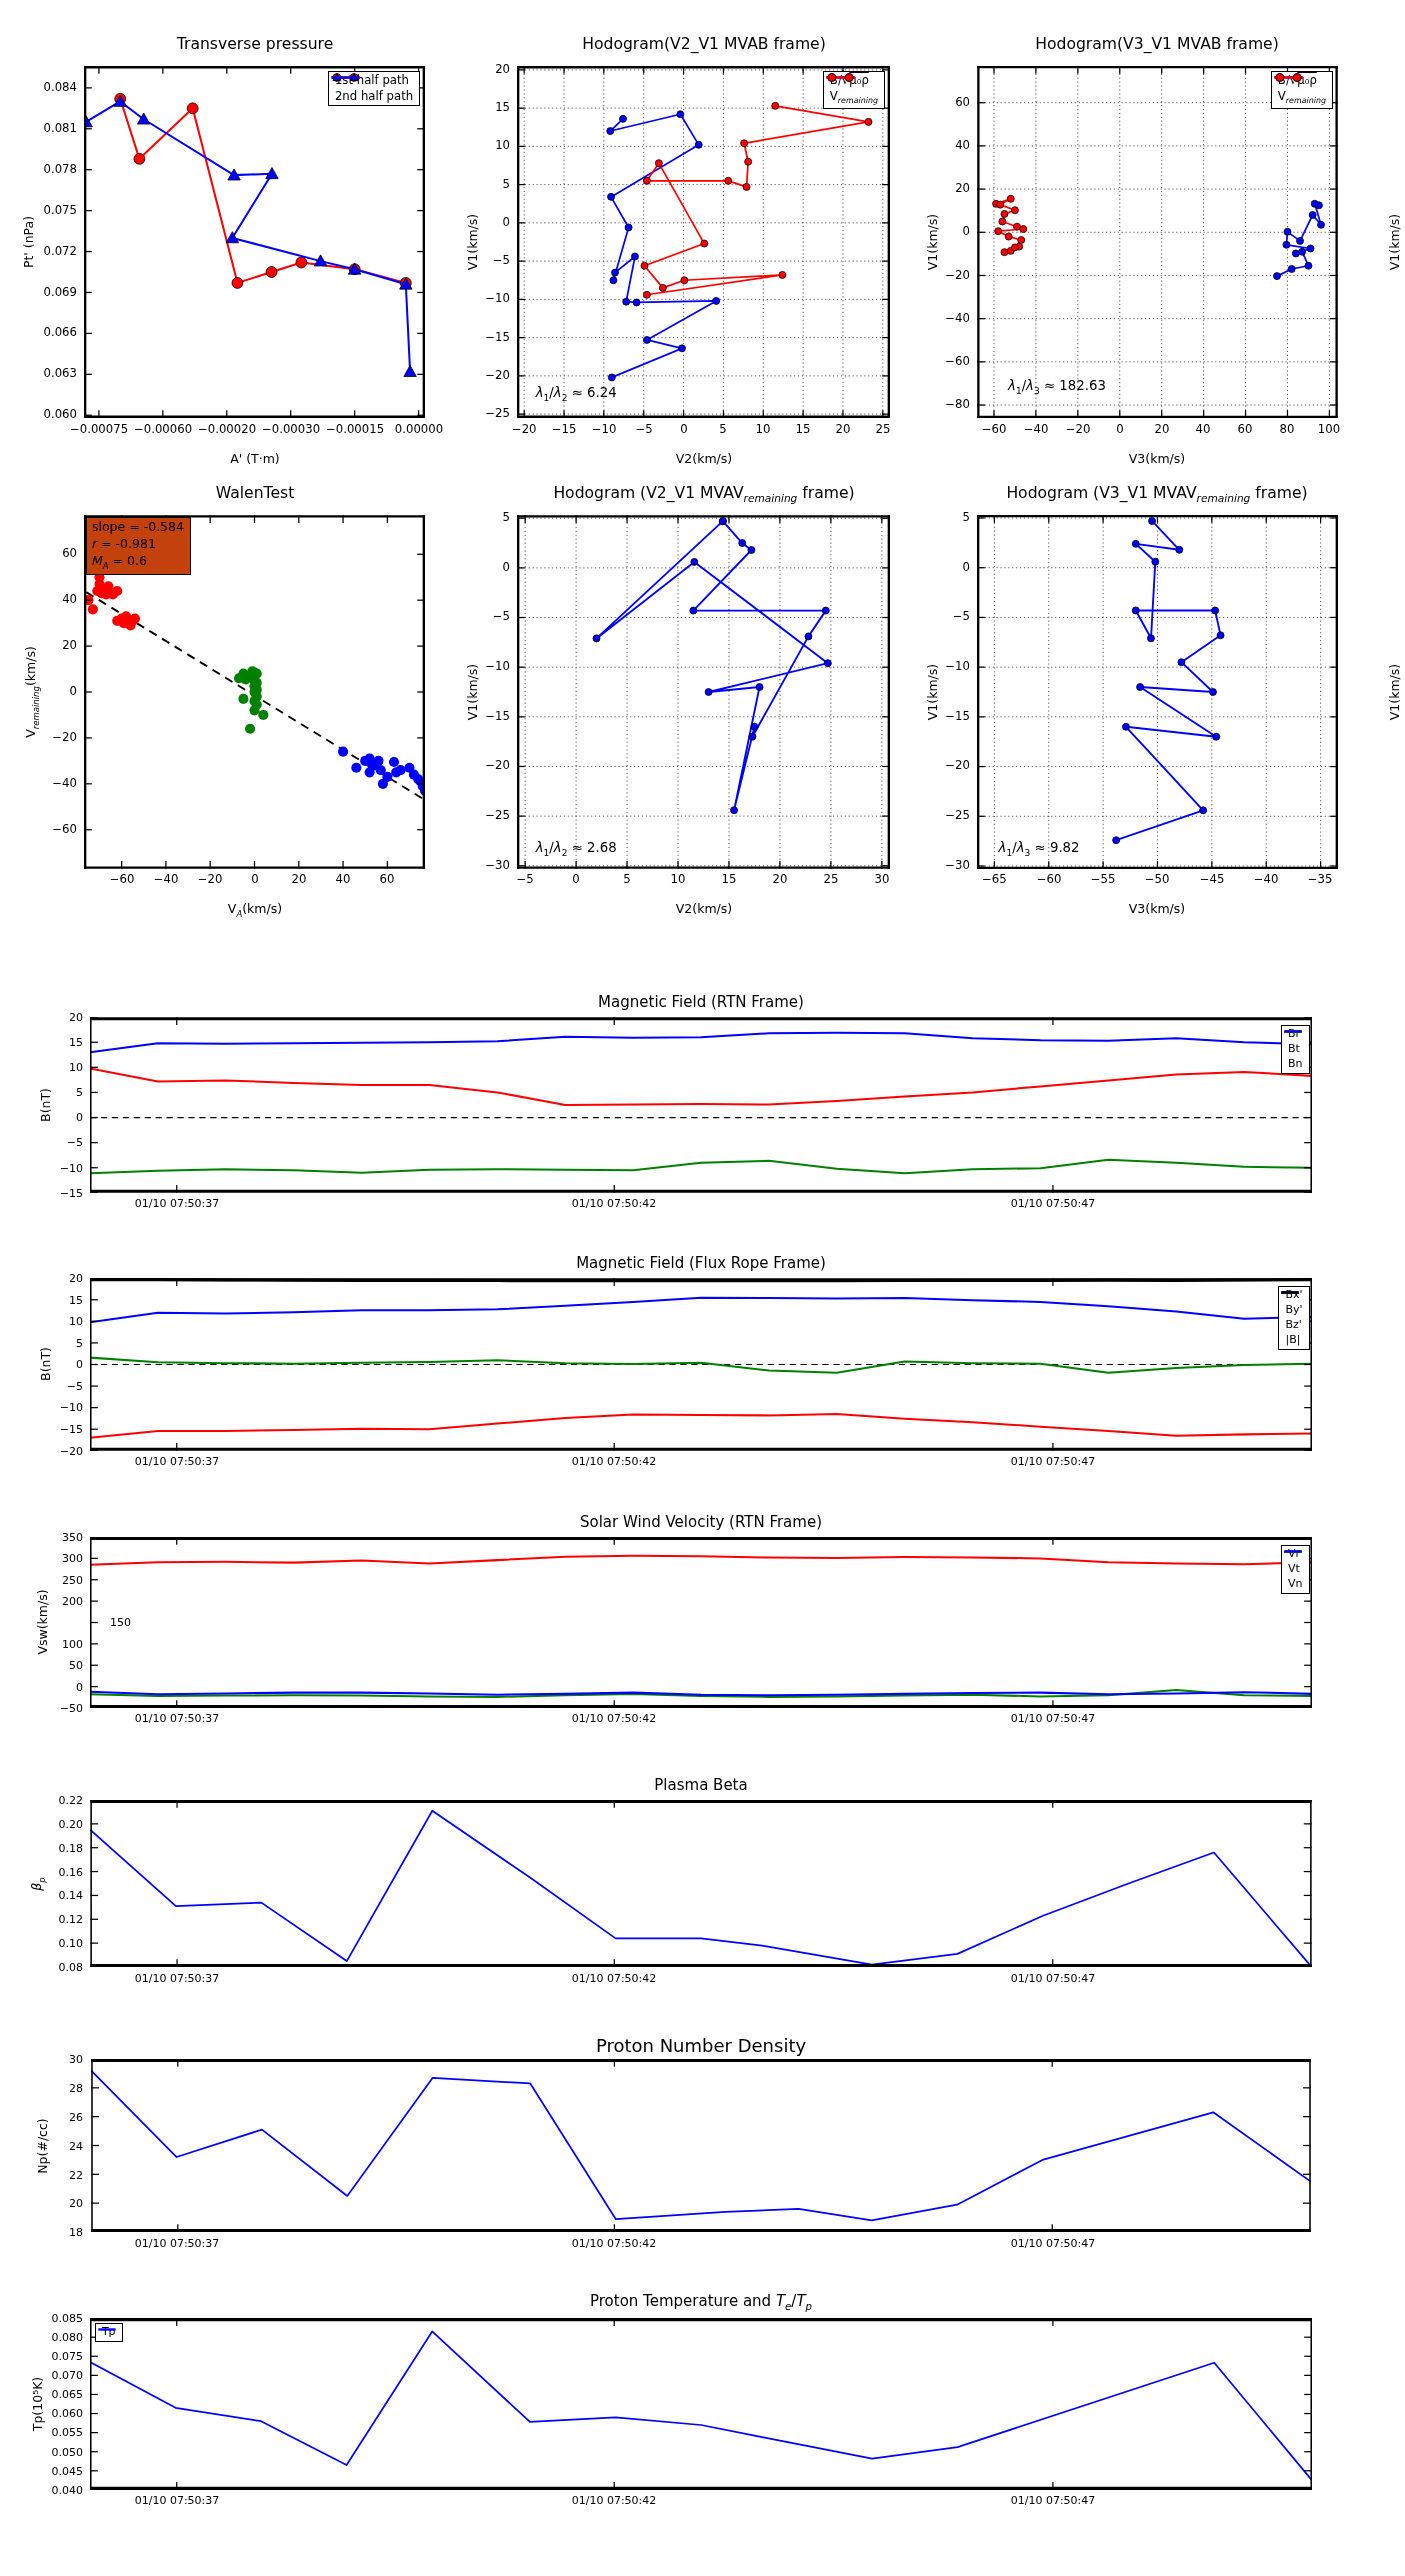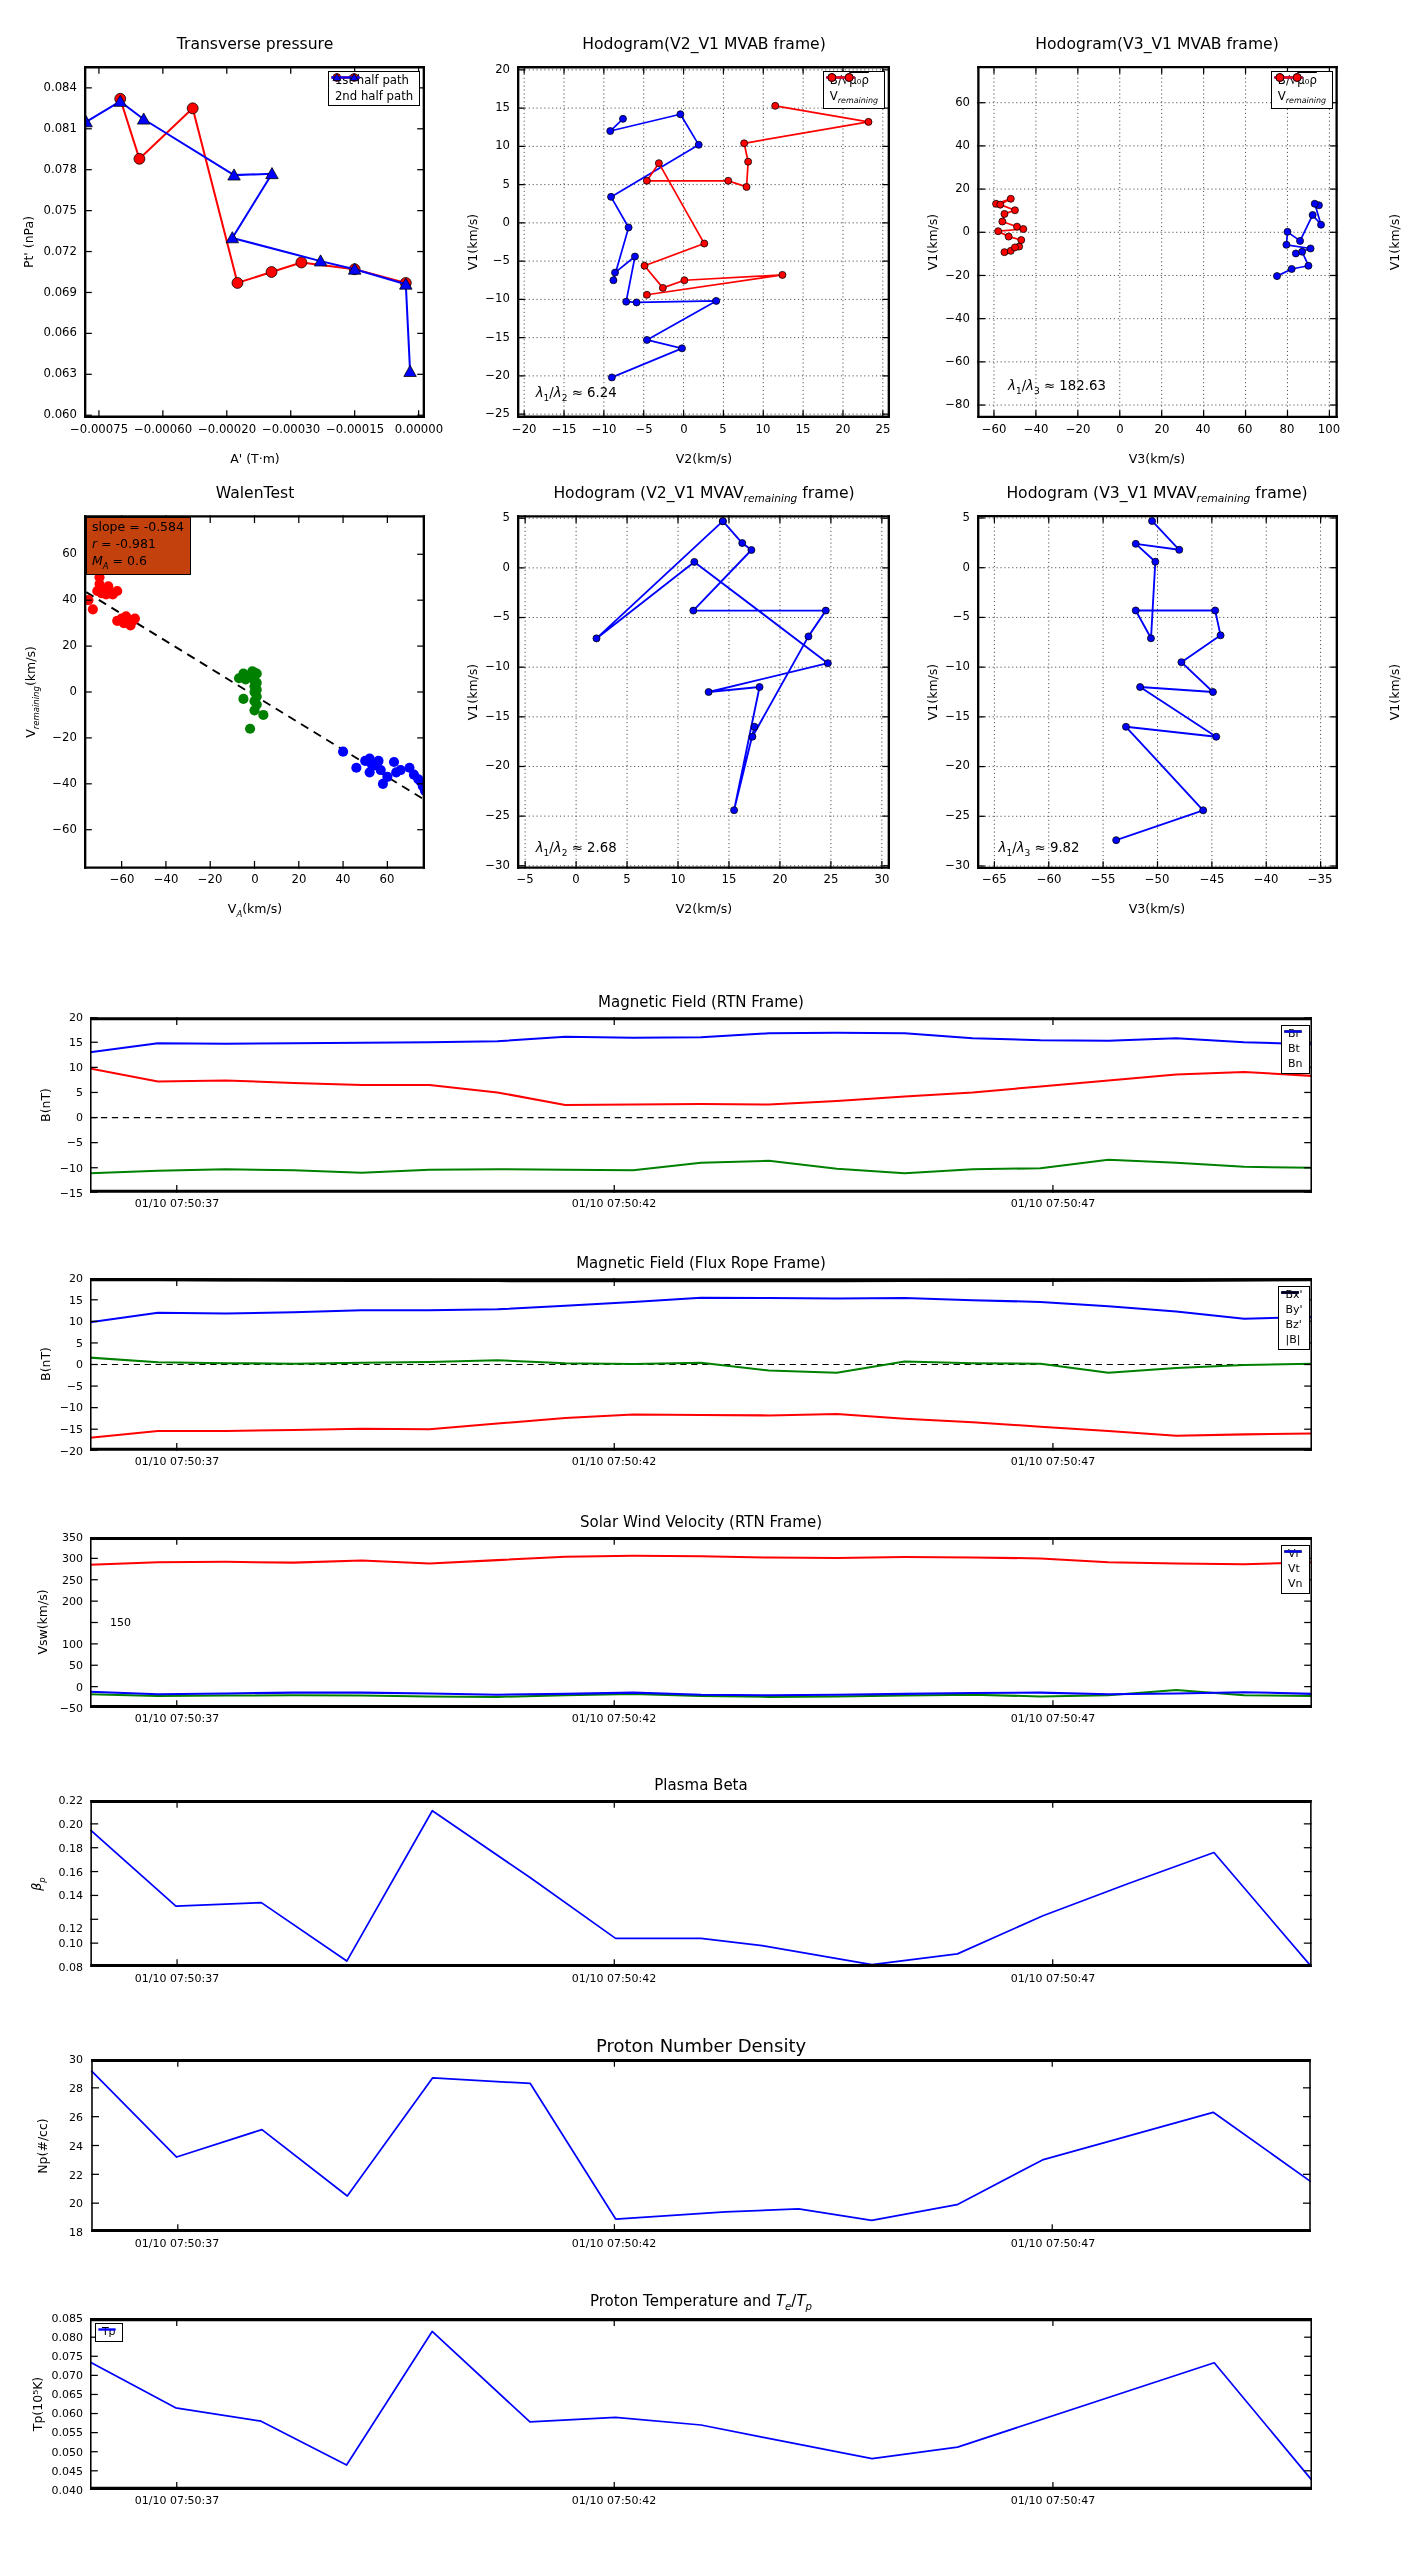--- a/index.html
+++ b/index.html
@@ -926,21 +926,21 @@
         <line x1="0" y1="30.571428571428584" x2="10" y2="30.571428571428584" stroke="#000" stroke-width="1.6"></line>
         <line x1="1565" y1="30.571428571428584" x2="1555" y2="30.571428571428584" stroke="#000" stroke-width="1.6"></line>
         <line x1="0" y1="0" x2="10" y2="0" stroke="#000" stroke-width="1.6"></line>
         <line x1="1565" y1="0" x2="1555" y2="0" stroke="#000" stroke-width="1.6"></line>
       </svg>
       <div class="tick xtick" style="left: 87px; top: 173px;">01/10 07:50:37</div>
       <div class="tick xtick" style="left: 524px; top: 173px;">01/10 07:50:42</div>
       <div class="tick xtick" style="left: 963px; top: 173px;">01/10 07:50:47</div>
       <div class="tick ytick" style="left: -7px; top: 167px;">0.08</div>
       <div class="tick ytick" style="left: -7px; top: 143px;">0.10</div>
-      <div class="tick ytick" style="left: -7px; top: 128px;">0.12</div>
+      <div class="tick ytick" style="left: -7px; top: 119px;">0.12</div>
       <div class="tick ytick" style="left: -7px; top: 95px;">0.14</div>
       <div class="tick ytick" style="left: -7px; top: 72px;">0.16</div>
       <div class="tick ytick" style="left: -7px; top: 48px;">0.18</div>
       <div class="tick ytick" style="left: -7px; top: 24px;">0.20</div>
       <div class="tick ytick" style="left: -7px; top: 0px;">0.22</div>
       <div class="title" style="left: 611px; top: -23.4px; font-size: 15px;">Plasma Beta</div>
       <div class="ylabel" style="left: -52px; top: 84px;"><i>β</i><sub><i>p</i></sub></div>
     </div>
     <div class="axes" style="left: 90px; top: 2059px; width: 1222px; height: 173px; font-size: 11px;">
       <svg width="1222" height="173" viewBox="0 0 1565 222">

